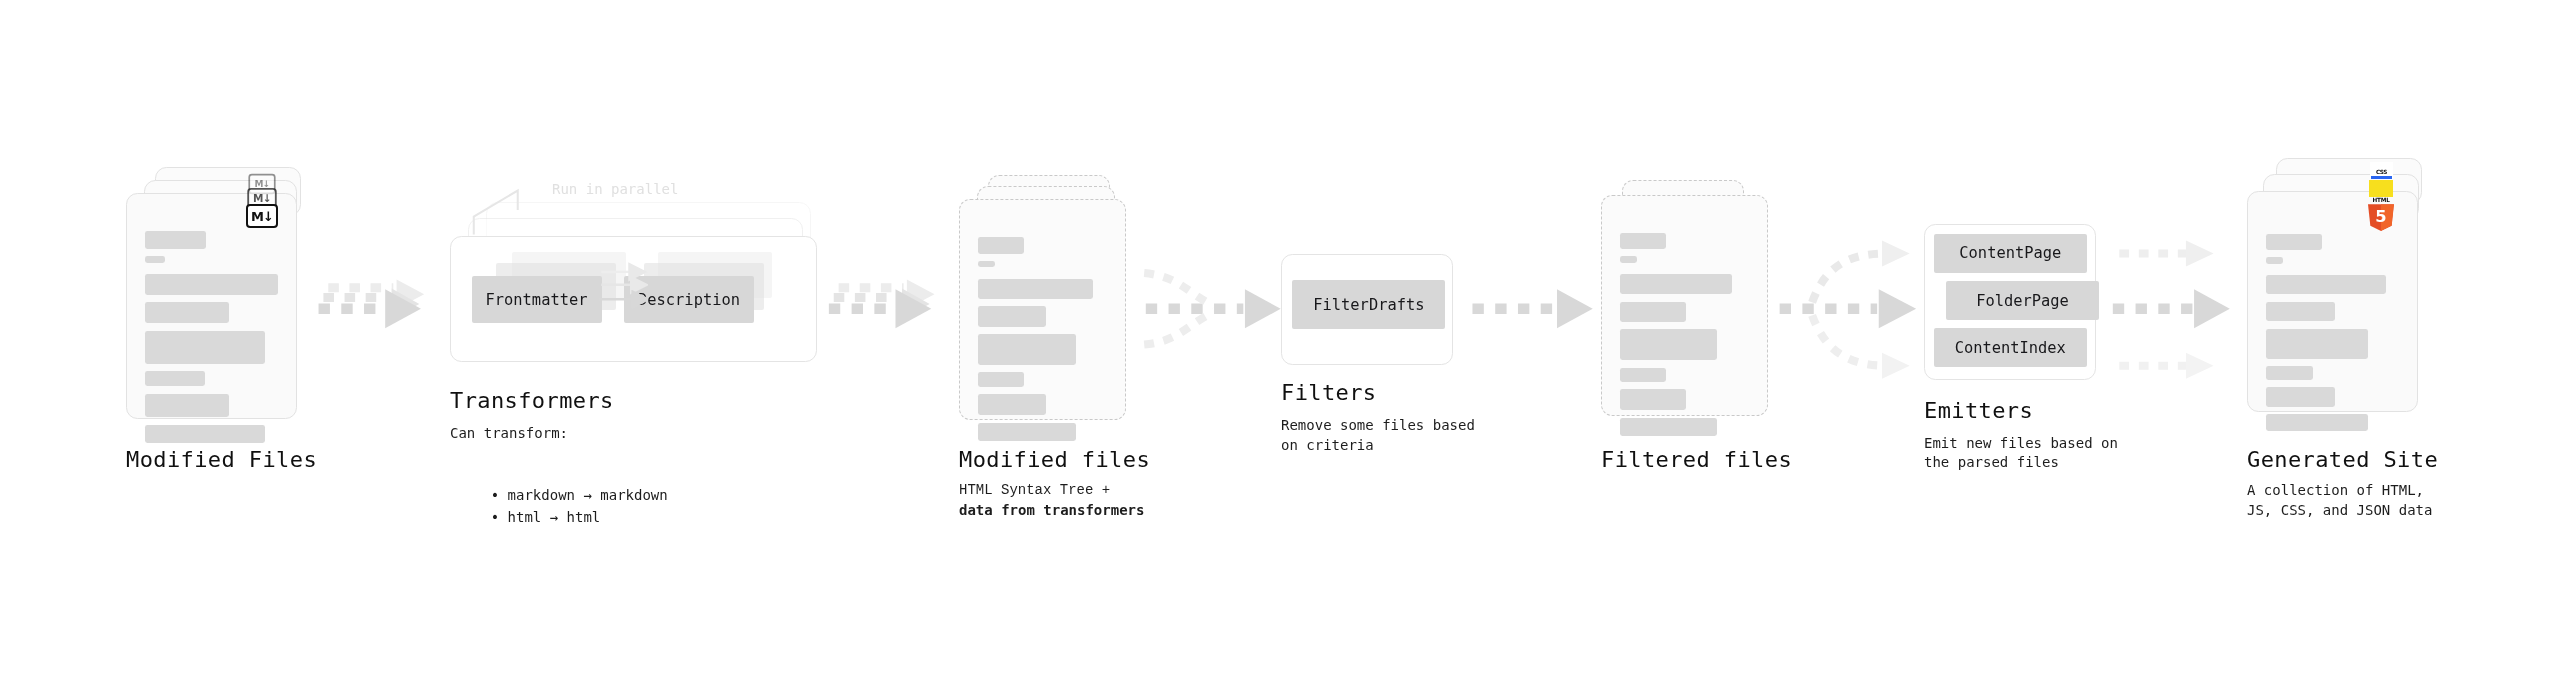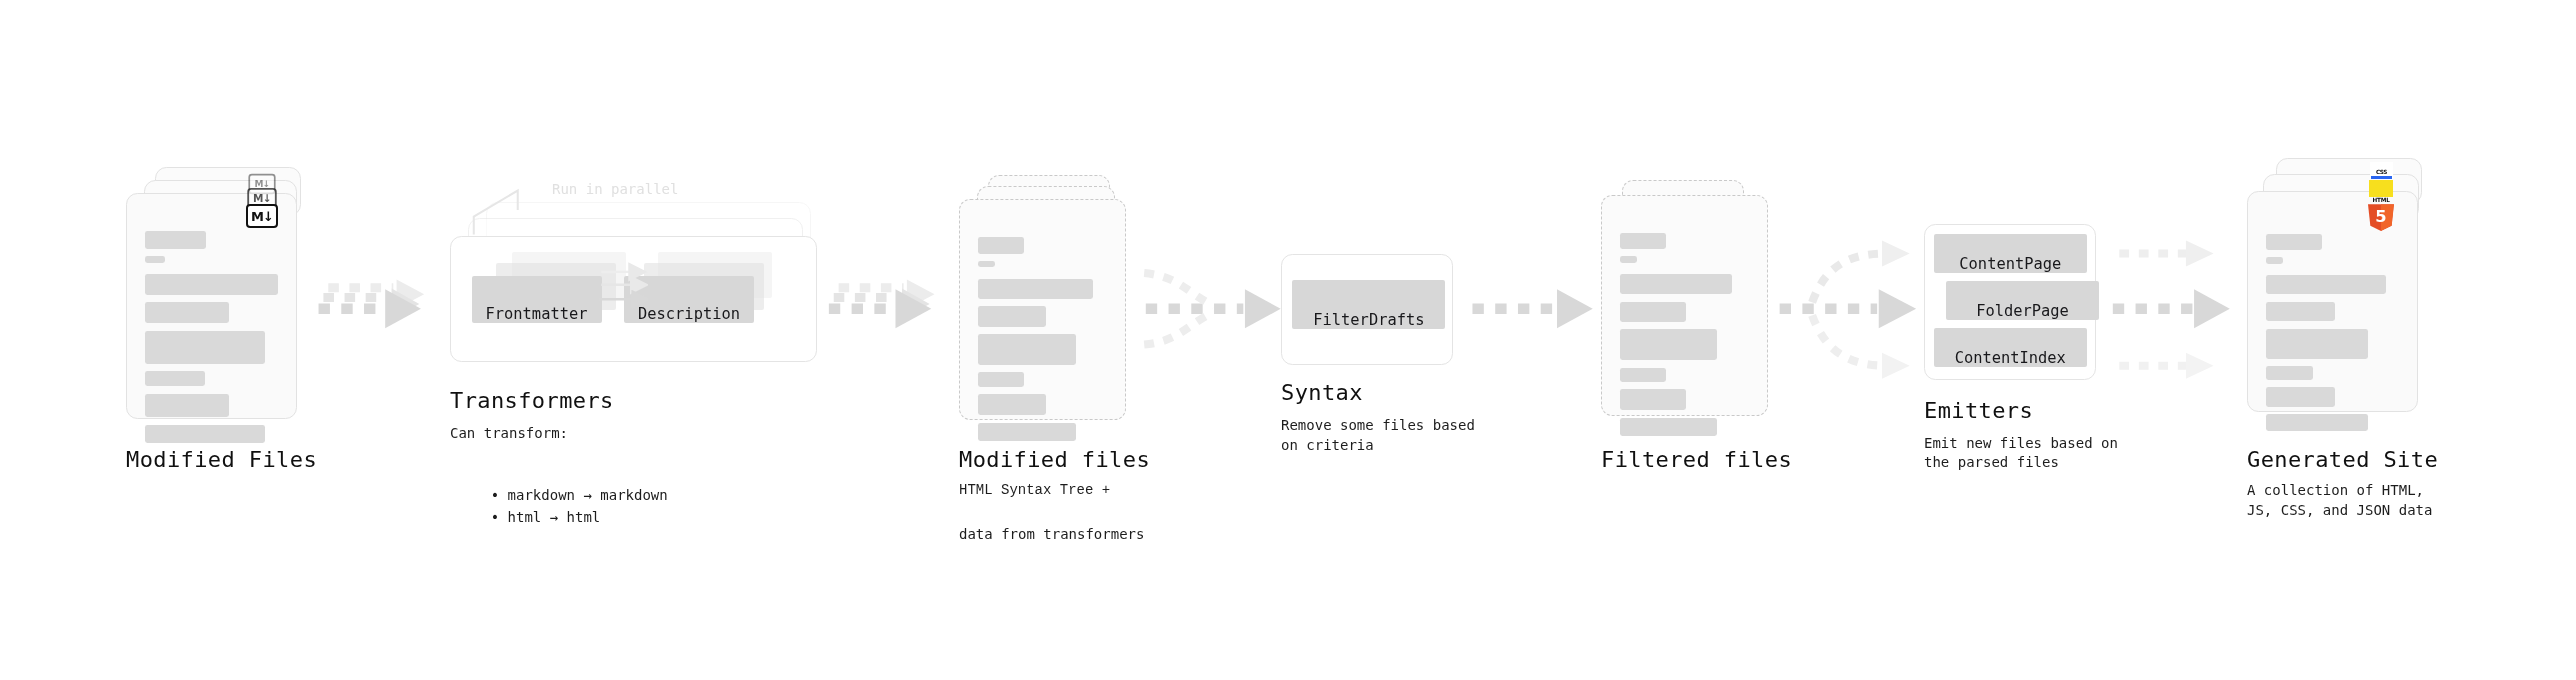--- a/index.html
+++ b/index.html
@@ -86,21 +86,21 @@
     background:#ffffff;
     box-sizing:border-box;
   }
   .ghost1{opacity:.55;}
   .ghost2{opacity:.3;}
 
   .chip{
     position:absolute;
     background:#d7d7d7;
     border-radius:2px;
-    display:flex;align-items:flex-end;justify-content:center;
+    display:flex;align-items:center;justify-content:center;
     font-size:15.4px;color:#18181b;
     white-space:nowrap;
     box-sizing:border-box;
   }
   .chip.g1{background:#dedede;opacity:.55;}
   .chip.g2{background:#e6e6e6;opacity:.4;}
 
   
   .title{
     position:absolute;
@@ -274,29 +274,29 @@
           <div class="skel" style="width:76%;height:31px;"></div>
           <div class="skel" style="width:36%;height:14.6px;"></div>
           <div class="skel" style="width:53%;height:21px;"></div>
           <div class="skel" style="width:76%;height:18px;"></div>
         </div>
       </div>
     </div>
   </div>
   <div class="title" style="left:959px;top:447px;">Modified files</div>
   <div class="sub" style="left:959px;top:481px;font-family:Liberation Mono, monospace;">HTML Syntax Tree +</div>
-  <div class="sub" style="left:959px;top:525px;">data from transformers</div>
+  <div class="sub" style="left:959px;top:501px;font-weight:bold;">data from transformers</div>
 
   <div class="node" style="left:1281px;top:254px;">
     <div class="outline-box" style="left:0;top:0;width:172px;height:111px;"></div>
     <div class="chip" style="left:11.4px;top:26px;width:153px;height:49px;">
       <span>FilterDrafts</span>
     </div>
   </div>
-  <div class="title" style="left:1281px;top:380px;">Syntax</div>
+  <div class="title" style="left:1281px;top:380px;">Filters</div>
   <div class="sub" style="left:1281px;top:416px;">Remove some files based</div>
   <div class="sub" style="left:1281px;top:436px;">on criteria</div>
 
   <div class="node" style="left:1601px;top:180px;">
     <div class="stack" style="width:187px;height:244px;">
       <div class="sheet dashed" style="left:21px;top:0;width:122px;height:37px;"></div>
       <div class="sheet dashed" style="left:0;top:14.6px;width:167px;height:221px;">
         <div class="skelwrap">
           <div class="skel" style="width:36%;height:16.3px;"></div>
           <div class="skel" style="width:13%;height:6.5px;margin-bottom:11.4px;"></div>

